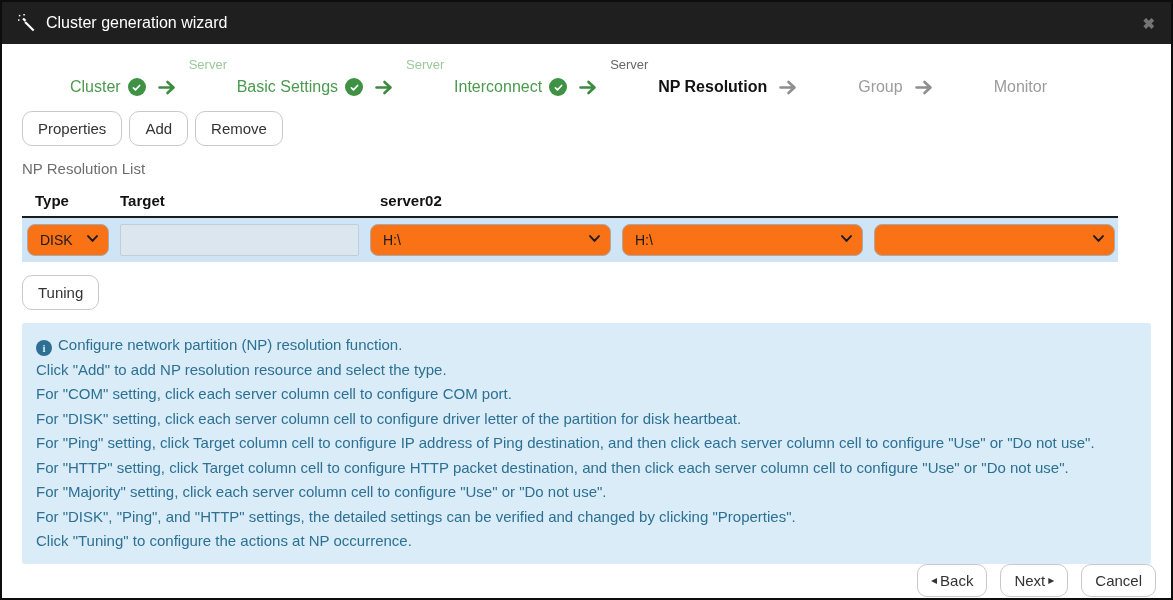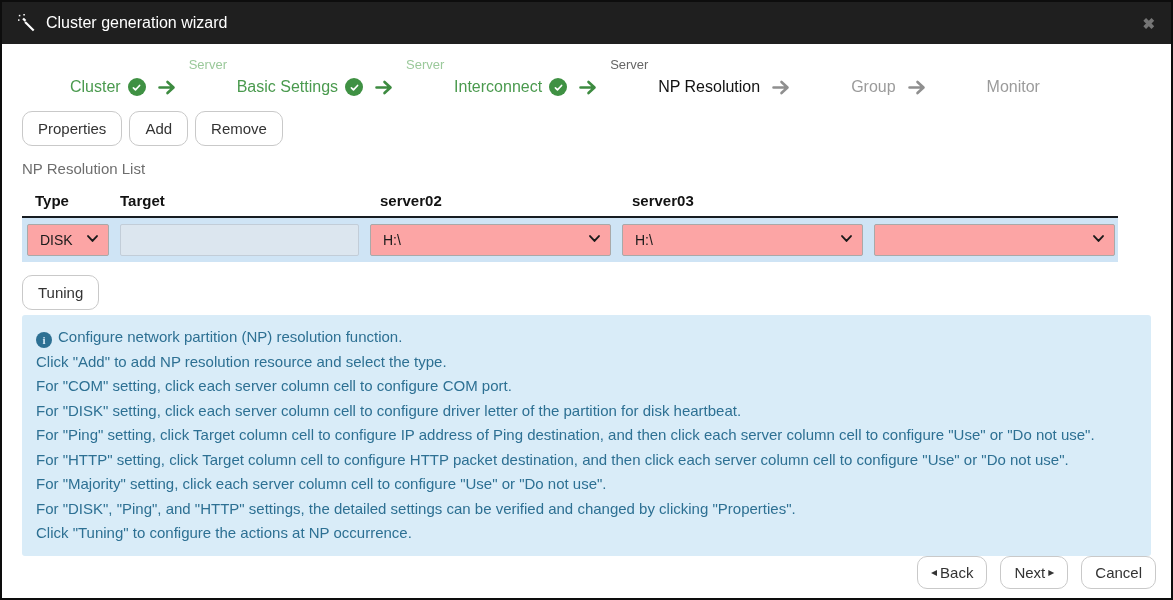--- a/index.html
+++ b/index.html
@@ -33,21 +33,21 @@
   .steps {
     display: flex; align-items: flex-end;
     padding: 13px 0 0 20px;
   }
   .step { display: flex; flex-direction: column; }
   .step .super { font-size: 13px; min-height: 17px; margin-bottom: 3px; }
   .step .main { font-size: 16px; display: flex; align-items: center; gap: 7px; line-height: 20px; margin-left: 48px; }
   .step.done .super   { color: #9bc99b; }
   .step.done .main    { color: #4a9a4e; }
   .step.current .super{ color: #666; }
-  .step.current .main { color: #121212; font-weight: normal; }
+  .step.current .main { color: #121212; font-weight: bold; }
   .step.upcoming .main{ color: #9b9b9b; }
   .check {
     width: 18px; height: 18px; border-radius: 50%;
     background: #3f9143; display: inline-flex;
     align-items: center; justify-content: center; flex: 0 0 18px;
   }
   .arrow { margin: 0 12px 2px 12px; display: inline-flex; }
   .arrow.green { color: #3d8b40; }
   .arrow.gray  { color: #8f8f8f; }
   
@@ -68,35 +68,35 @@
   }
   .npr-head .hc1 { padding-left: 13px; }
   .npr-head .hc2 { padding-left: 5px; }
   .npr-head .hc3, .npr-head .hc4, .npr-head .hc5 { padding-left: 15px; }
   .npr-row {
     display: grid; grid-template-columns: 93px 250px 252px 252px 249px;
     background: #cfe4f5; padding: 6px 0; align-items: center;
   }
   .cell { padding-left: 5px; }
   .sel {
-    height: 32px; background: #fca5a5; border: 1px solid #a9a9a9; border-radius: 2px;
+    height: 32px; background: #f97316; border: 1px solid #a9a9a9; border-radius: 8px;
     display: flex; align-items: center; justify-content: space-between;
     padding: 0 9px 0 12px; font-size: 14px; color: #1a1a1a; cursor: pointer;
   }
   .sel-type   { width: 82px; }
   .sel-server { width: 241px; }
   .target-input {
     width: 239px; height: 32px;
     background: #dce6ef; border: 1px solid #c2cdd8; border-radius: 2px;
     font-size: 14px; padding: 0 8px; color: #333;
   }
   .tuning-row { padding: 13px 0 0 20px; }
   
   .infobox {
-    margin: 5px 20px 0 20px;
+    margin: 13px 20px 0 20px;
     background: #d9ecf8; color: #2d7093;
     border-radius: 3px;
     font-size: 15px; line-height: 24.5px;
     padding: 10px 14px;
   }
   .infoline { white-space: nowrap; overflow: hidden; }
   .info-icon {
     display: inline-flex; align-items: center; justify-content: center;
     width: 16px; height: 16px; border-radius: 50%;
     background: #2d7093; color: #d9ecf8;
@@ -223,21 +223,20 @@
     <button class="btn">Remove</button>
   </div>
 
   <div class="list-caption">NP Resolution List</div>
 
   <div class="npr-table">
     <div class="npr-head">
       <div class="hc1">Type</div>
       <div class="hc2">Target</div>
       <div class="hc4">server02</div>
-      <div class="hc5">server03</div>
     </div>
     <div class="npr-row">
       <div class="cell">
         <div class="sel sel-type">
           <span>DISK</span>
           <span><svg width="13" height="13" viewBox="0 0 16 16">
                 <path d="M2.5 5l5.5 6 5.5-6" fill="none" stroke="#1a1a1a" stroke-width="2.3" stroke-linecap="round" stroke-linejoin="round"></path>
               </svg></span>
         </div>
       </div>

